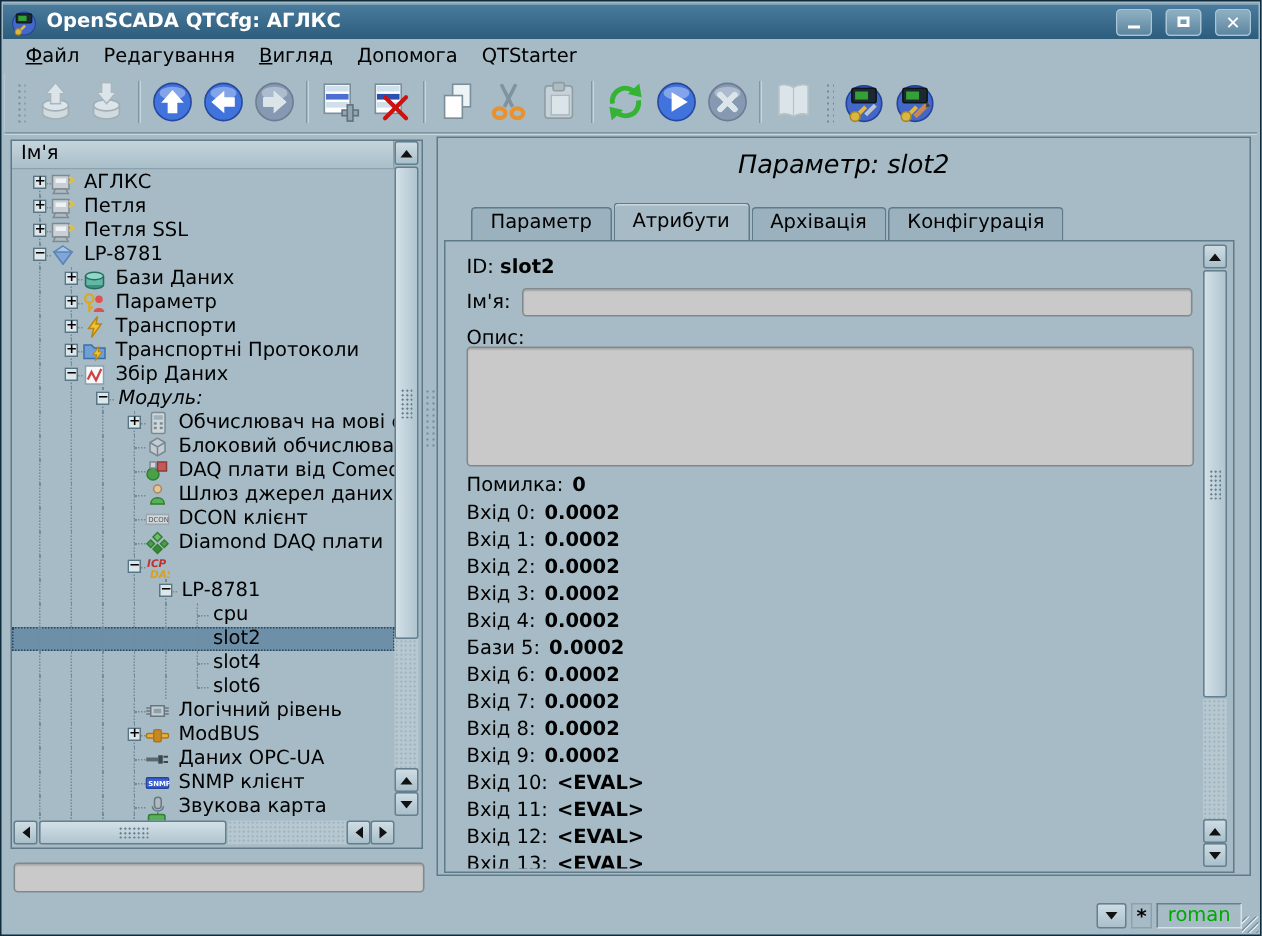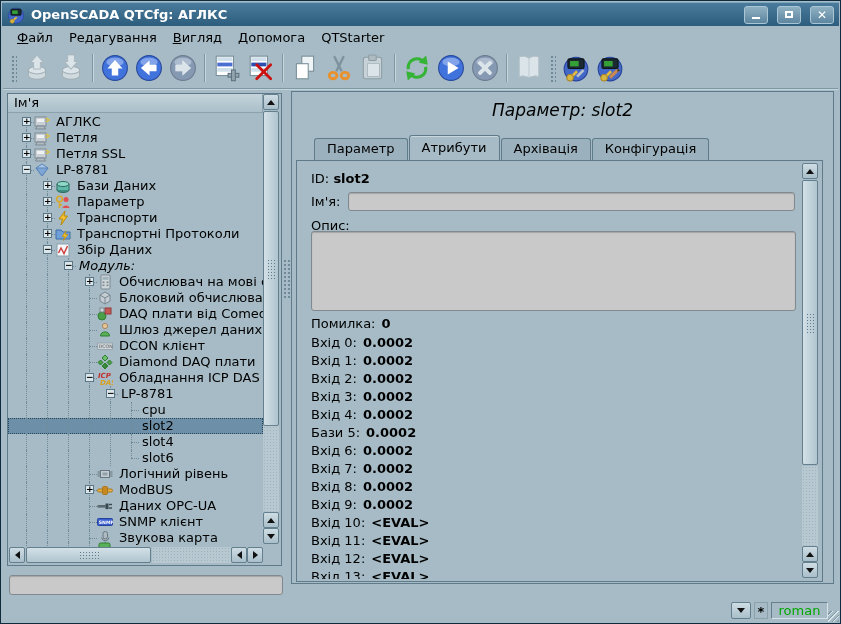--- a/index.html
+++ b/index.html
@@ -530,21 +530,20 @@
           <div class="vline" style="left: 81px; top: 0px; height: 8px;"></div>
           <div class="vline" style="left: 81px; top: 8px; bottom: 0px;"></div>
           <div class="hline" style="left: 81px; width: 8px;"></div>
           <div class="expander" style="left: 77px;">−</div>
           <span class="ticon" style="left: 89px;">
             <svg width="16" height="16" viewBox="0 0 16 16" xmlns="http://www.w3.org/2000/svg">
               <text x="1" y="8" font-size="7" font-weight="bold" font-style="italic" fill="#c03030" font-family="DejaVu Sans">ICP</text>
               <text x="3" y="15" font-size="7" font-weight="bold" font-style="italic" fill="#d8a020" font-family="DejaVu Sans">DAS</text>
             </svg>
           </span>
-          <span class="lbl" style="left: 111px;">Обладнання ICP DAS</span>
         </div>
         <div class="tree-row" style="top: 273px;">
           <div class="vline" style="left: 18px; top: 0px; bottom: 0px;"></div>
           <div class="vline" style="left: 39px; top: 0px; bottom: 0px;"></div>
           <div class="vline" style="left: 60px; top: 0px; bottom: 0px;"></div>
           <div class="vline" style="left: 81px; top: 0px; bottom: 0px;"></div>
           <div class="vline" style="left: 102px; top: 0px; height: 8px;"></div>
           <div class="vline" style="left: 102px; top: 8px; bottom: 0px;"></div>
           <div class="hline" style="left: 102px; width: 8px;"></div>
           <div class="expander" style="left: 98px;">−</div>

